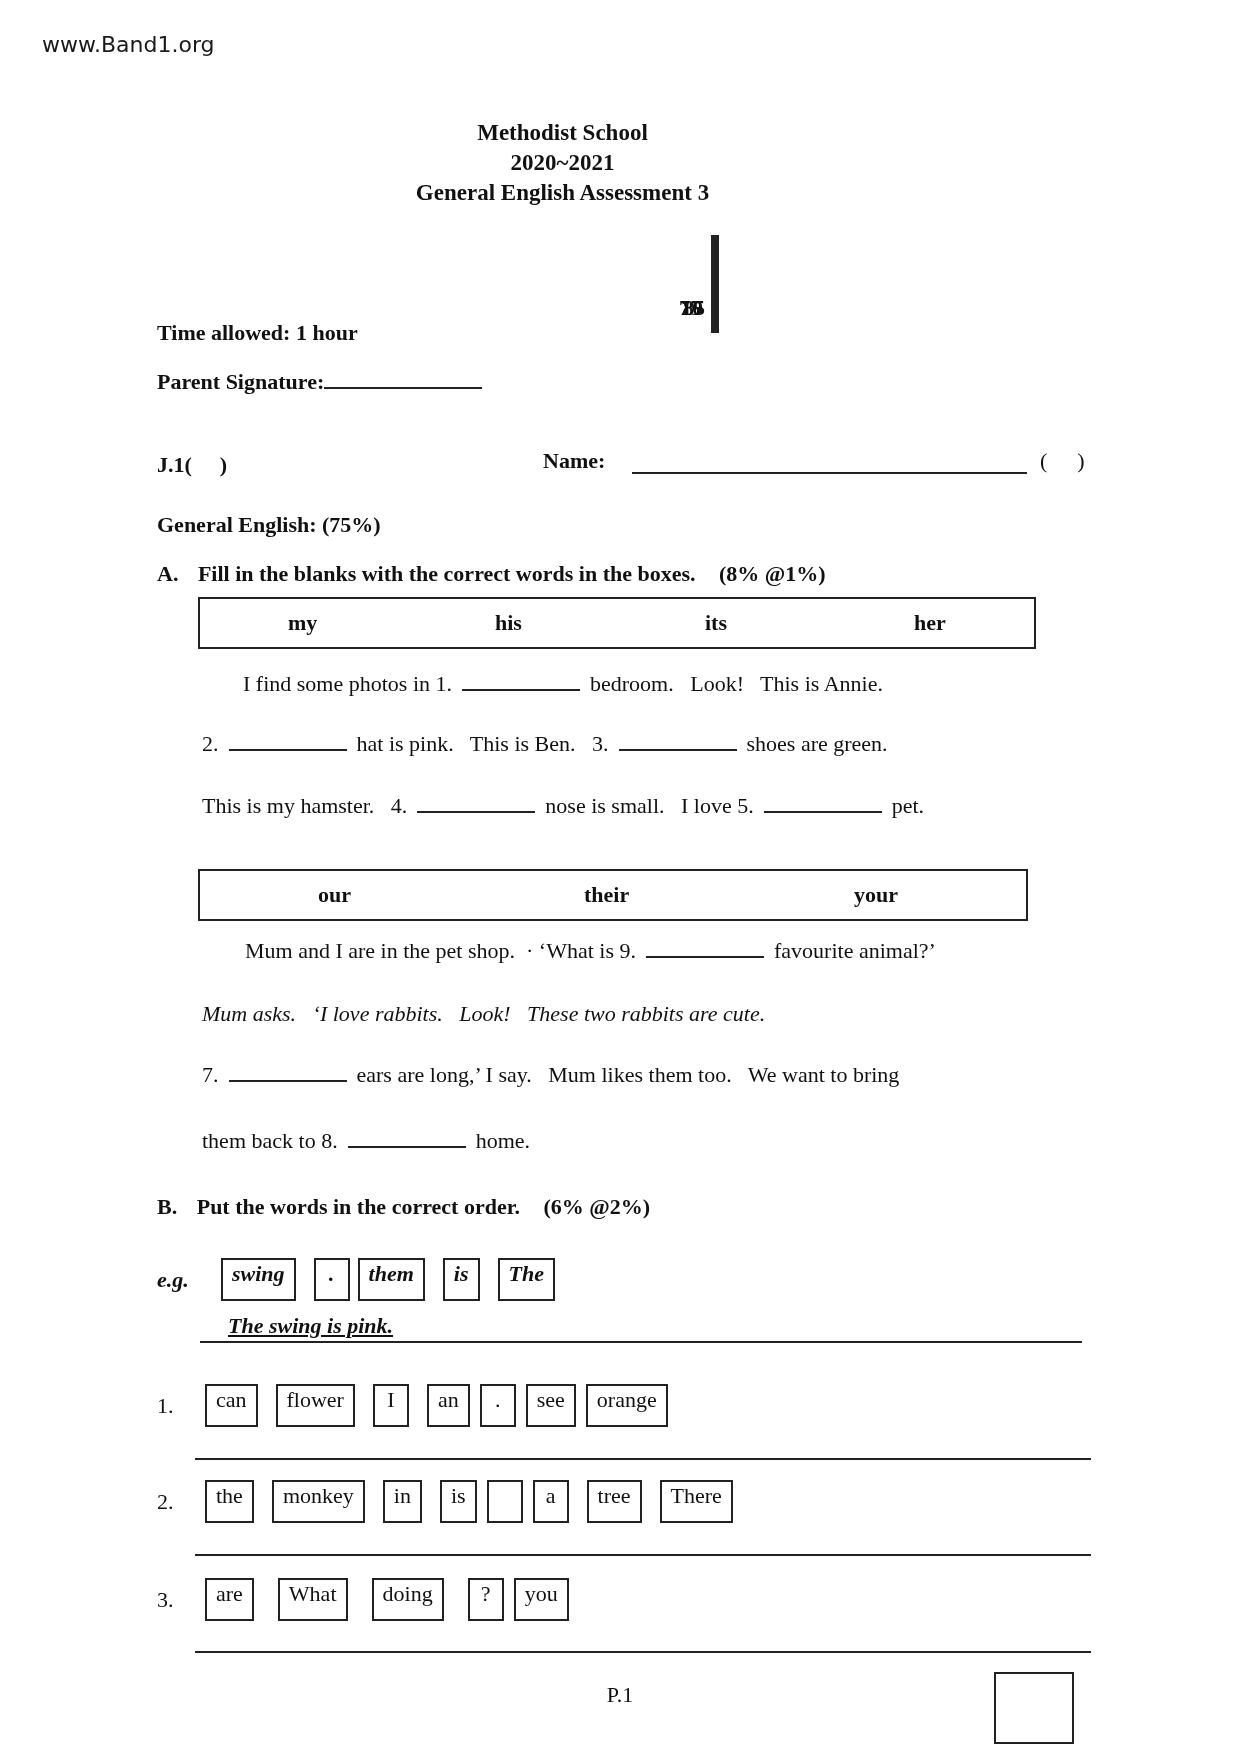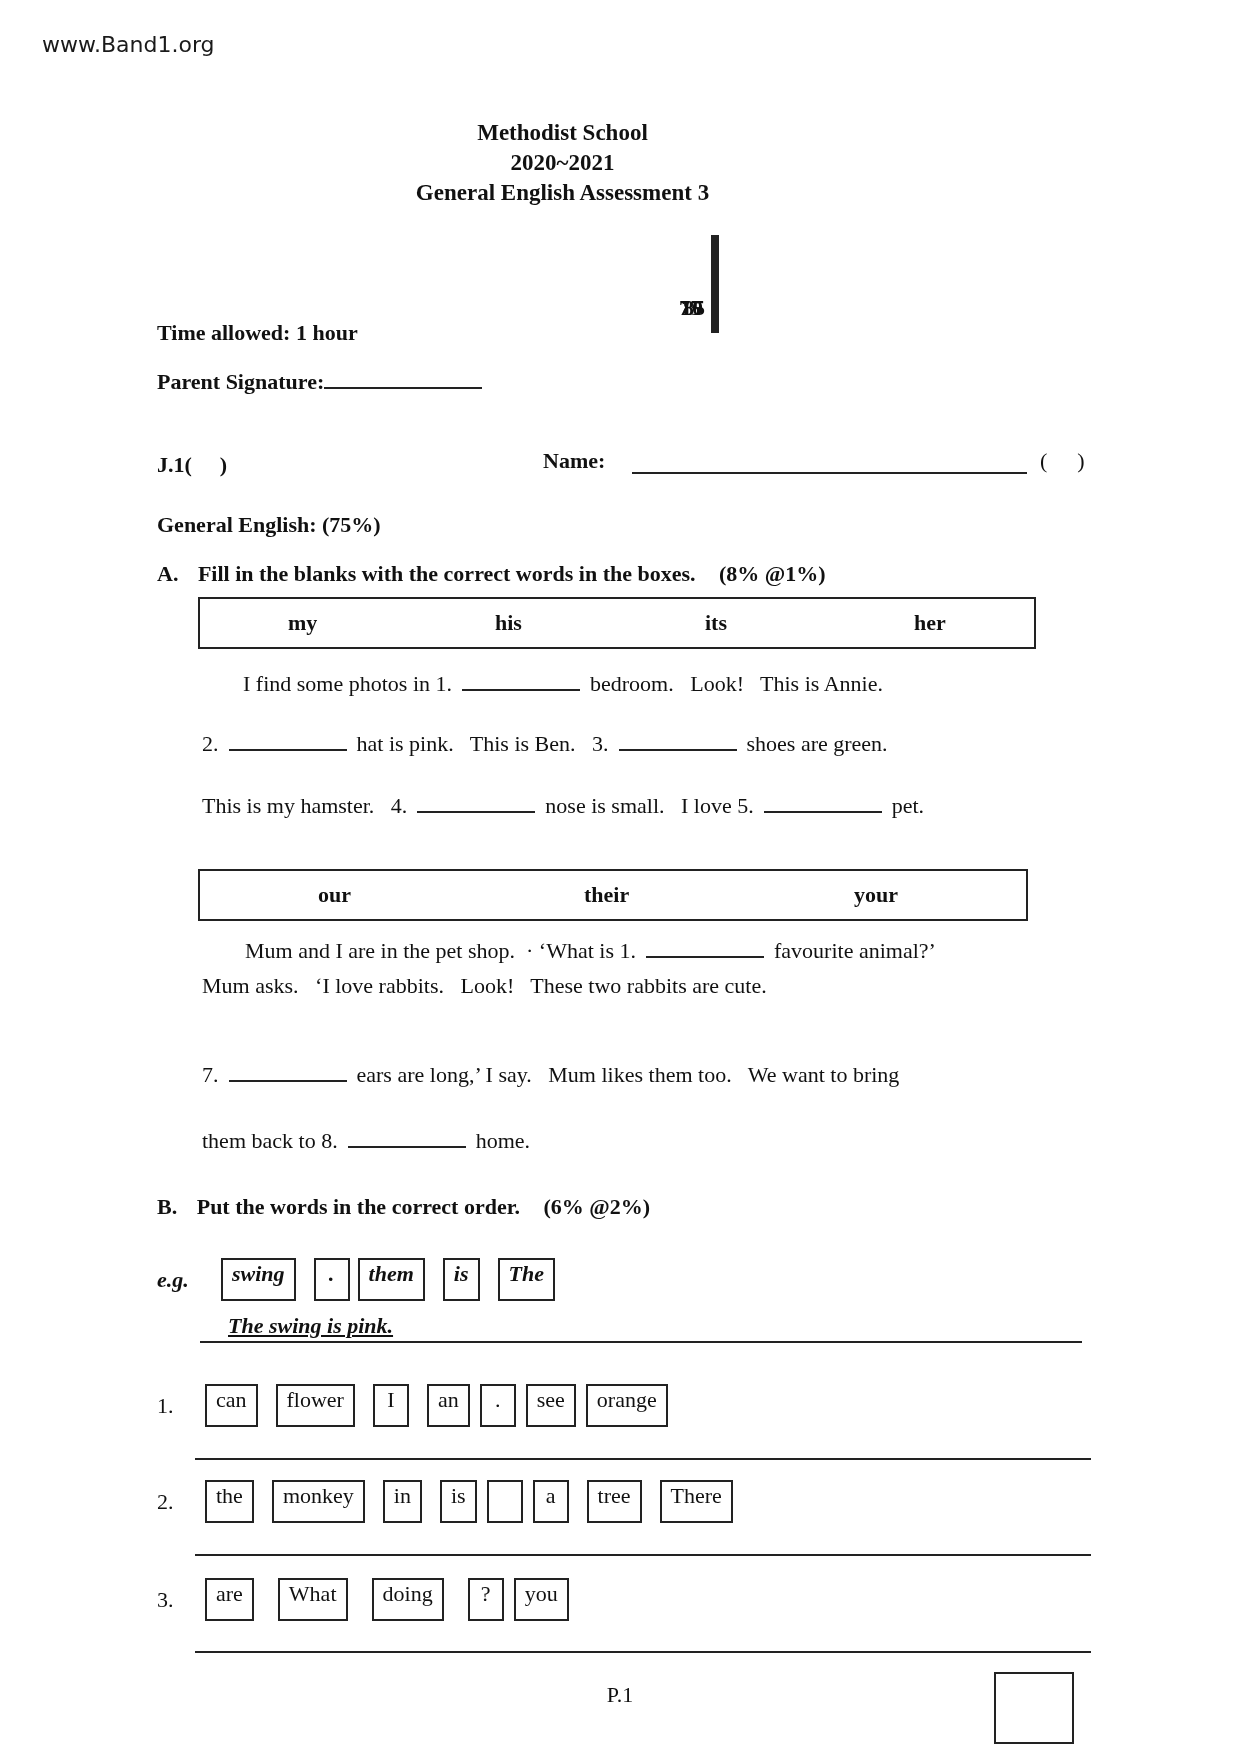--- a/index.html
+++ b/index.html
@@ -100,23 +100,23 @@
   <span style="white-space:pre;">This is my hamster.   4.</span><span class="blank"></span><span style="white-space:pre;">nose is small.   I love 5.</span><span class="blank"></span><span>pet.</span>
 </div>
 
 <div class="wordbox" style="left:198px; top:869px; width:826px; height:48px;">
   <span style="left:118px;">our</span>
   <span style="left:384px;">their</span>
   <span style="left:654px;">your</span>
 </div>
 
 <div class="line" style="left:245px; top:938px;">
-  <span style="white-space:pre;">Mum and I are in the pet shop.  · ‘What is 1.</span><span class="blank"></span><span>favourite animal?’</span>
+  <span style="white-space:pre;">Mum and I are in the pet shop.  · ‘What is 9.</span><span class="blank"></span><span>favourite animal?’</span>
 </div>
-<div class="line" style="left:202px; top:973px; white-space:pre;">Mum asks.   ‘I love rabbits.   Look!   These two rabbits are cute.</div>
+<div class="line" style="left:202px; top:1001px; white-space:pre;font-style:italic;">Mum asks.   ‘I love rabbits.   Look!   These two rabbits are cute.</div>
 <div class="line" style="left:202px; top:1062px;">
   <span>7.</span><span class="blank"></span><span style="white-space:pre;">ears are long,’ I say.   Mum likes them too.   We want to bring</span>
 </div>
 <div class="line" style="left:202px; top:1128px;">
   <span>them back to 8.</span><span class="blank"></span><span>home.</span>
 </div>
 
 <div class="abs lbl" style="left:157px; top:1194px;">
   <span>B.</span>
   <span style="margin-left:14px;">Put the words in the correct order.</span>

